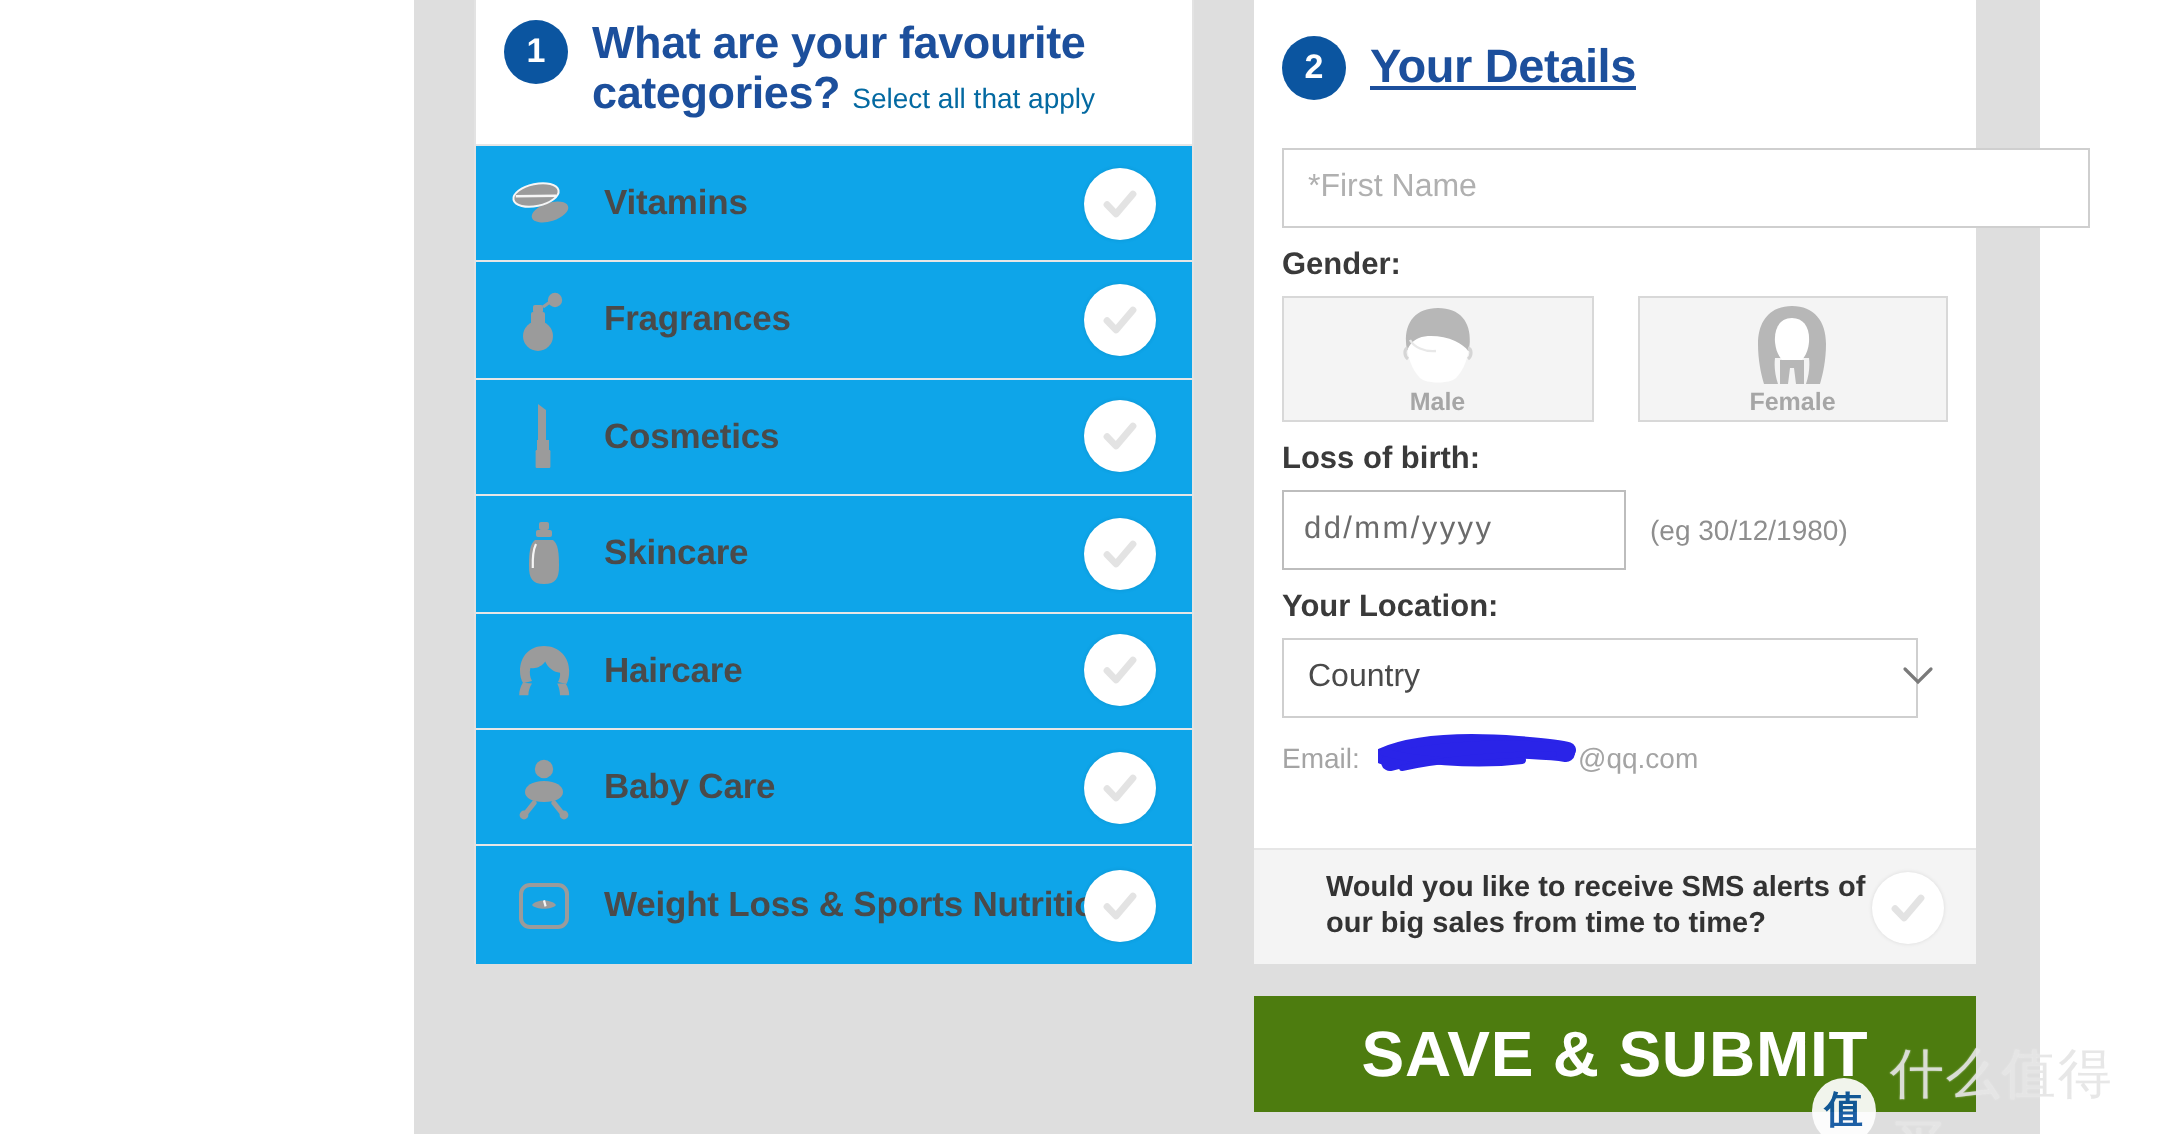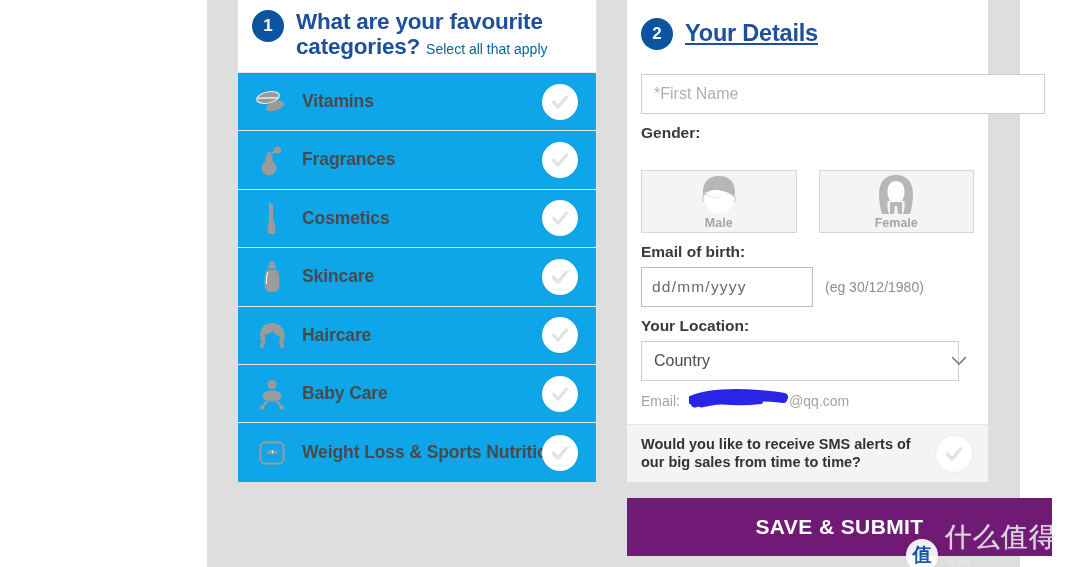--- a/index.html
+++ b/index.html
@@ -141,21 +141,20 @@
   }
 
   .gender-row { display: flex; gap: 22px; }
   .gender-box {
     width: 157px; height: 63px;
     border: 1px solid #d8d8d8;
     background: #f4f4f4;
     position: relative;
     cursor: pointer;
     overflow: hidden;
-    margin-top: 22px;
   }
   .gender-caption {
     position: absolute;
     bottom: 2px; left: 0; right: 0;
     text-align: center;
     font-size: 12.5px;
     color: #a6a6a6;
     font-weight: bold;
   }
   .gender-art {
@@ -224,31 +223,32 @@
     border-top: 1px solid #e6e6e6;
     display: flex; align-items: center;
     padding: 0 14px;
   }
   .sms-text {
     color: #333333;
     font-size: 14.5px;
     font-weight: bold;
     line-height: 1.22;
     max-width: 292px;
+    margin-left: 22px;
   }
 
   .submit-btn {
     position: absolute;
     left: 627px; top: 498px;
-    width: 425px; height: 58px;
-    background: #701a75;
+    width: 361px; height: 58px;
+    background: #4d7c0f;
     border: none;
     color: #ffffff;
     font-family: "Liberation Sans", sans-serif;
-    font-size: 21px;
+    font-size: 32px;
     font-weight: bold;
     letter-spacing: 0.4px;
     cursor: pointer;
   }
 
   
   .watermark {
     position: absolute;
     left: 906px; top: 519px;
     display: flex; align-items: center;
@@ -458,21 +458,21 @@
             <svg width="60" height="46" viewBox="0 0 60 46">
               <path d="M30 2 C19 2 13 9.5 13 21 C13 29 14.5 36 16 41 L23 41 C21.5 36.5 21 32 21.5 28 L38.5 28 C39 32 38.5 36.5 37 41 L44 41 C45.5 36 47 29 47 21 C47 9.5 41 2 30 2 Z" fill="#b7b7b7"></path>
               <path d="M30 8 C24 8 21 13 21.5 20 C22 26 25 31 30 31 C35 31 38 26 38.5 20 C39 13 36 8 30 8 Z" fill="#ffffff"></path>
               <path d="M24 29 L24 41 L28 41 L29 33 L31 33 L32 41 L36 41 L36 29 Z" fill="#b7b7b7"></path>
             </svg>
           </span>
           <span class="gender-caption">Female</span>
         </div>
       </div>
 
-      <div class="field-label">Email of birth:</div>
+      <div class="field-label">Loss of birth:</div>
 
       <div class="dob-row">
         <input class="dob-input" type="text" value="dd/mm/yyyy" style="">
         <span class="dob-hint">(eg 30/12/1980)</span>
       </div>
 
       <div class="field-label">Your Location:</div>
 
       <div class="select-wrap">
         <div class="select-box">

